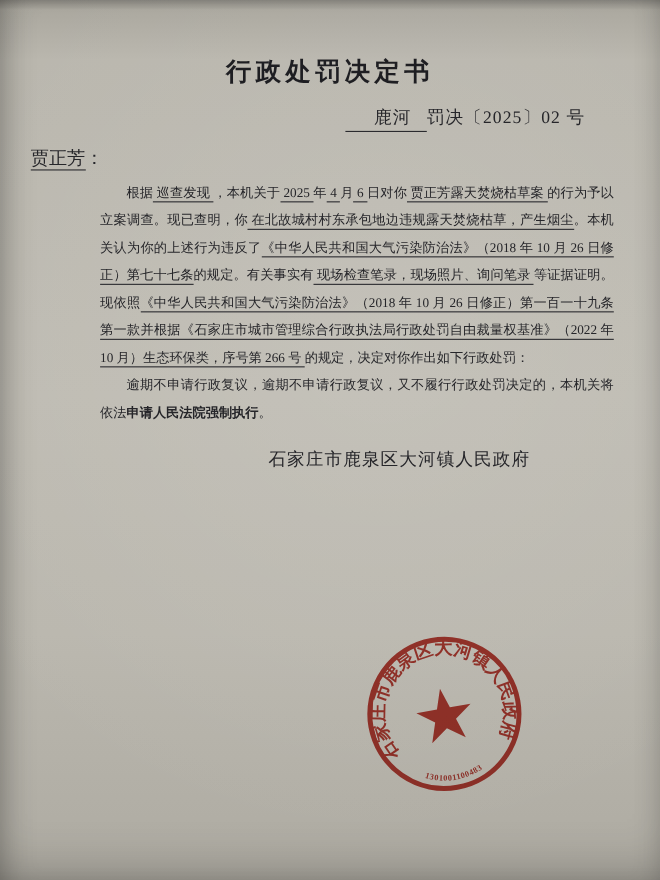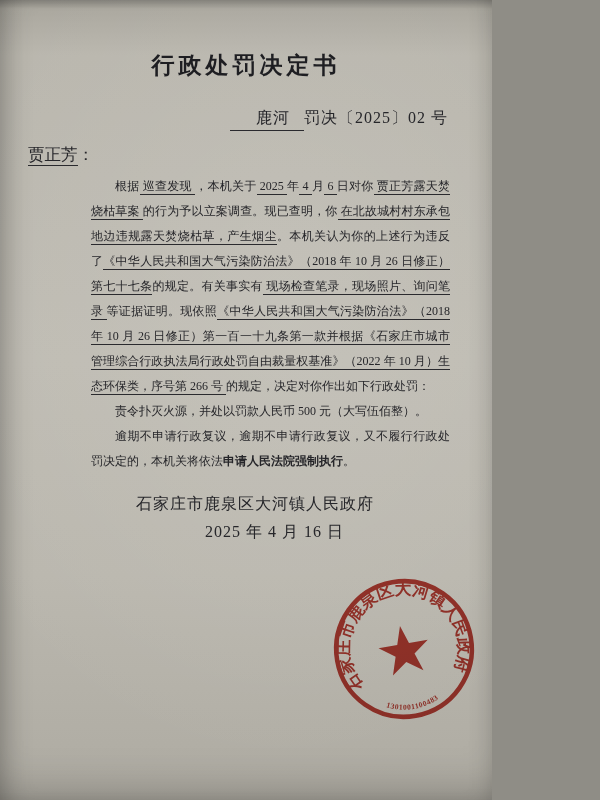--- a/index.html
+++ b/index.html
@@ -2,36 +2,36 @@
 <html><head>
 <meta charset="utf-8">
 <style>
   html,body{margin:0;padding:0;}
   body{
     width:600px;height:800px;overflow:hidden;
     font-family:"Liberation Serif","DejaVu Serif",serif;
     background:#8f8d86;
   }
   .photo{
-    position:relative;width:492px;height:800px;
+    position:relative;width:600px;height:800px;
     background:
       radial-gradient(130% 95% at 58% 38%, rgba(255,255,255,0.10), rgba(0,0,0,0) 62%),
       linear-gradient(180deg,#86847d 0px,#aaa79e 9px,#b9b6ad 55px,#bebbb2 45%,#bab7ae 72%,#aeaba2 100%);
     box-shadow:
       inset 22px 0 30px -20px rgba(0,0,0,.30),
       inset -16px 0 26px -18px rgba(0,0,0,.20),
       inset 0 -30px 46px -26px rgba(0,0,0,.26);
   }
   .page{position:relative;width:100%;height:100%;color:#26262a;}
   .title{
     margin:0;padding-top:50px;text-align:center;
     font-size:23px;font-weight:700;letter-spacing:4px;color:#1e1e22;
   }
   .doc-no{
-    margin-top:27px;text-align:right;padding-right:44px;
+    margin-top:16px;text-align:right;padding-right:68px;
     font-size:16px;letter-spacing:1px;
   }
   .doc-no .blank{
     display:inline-block;border-bottom:1.5px solid #2a2a2e;
     padding:0 14px 1px 26px;
   }
   .recipient{margin-top:13px;padding-left:28px;font-size:16.5px;}
   .recipient .u{border-bottom:1.5px solid #2a2a2e;padding-bottom:1px;}
   .doc-body{padding:8px 42px 0 55px;font-size:12px;line-height:25px;text-align:justify;margin-left:36px;}
   .para{margin:0;text-indent:2em;}
@@ -55,28 +55,26 @@
   <div class="page">
 
     <h1 class="title">行政处罚决定书</h1>
 
     <div class="doc-no"><span class="blank">鹿河</span><span>罚决〔2025〕02 号</span></div>
 
     <div class="recipient"><span class="u">贾正芳</span><span>：</span></div>
 
     <div class="doc-body">
         <p class="para"><span>根据</span><span class="u"> 巡查发现 </span><span>，本机关于</span><span class="u"> 2025 </span><span>年</span><span class="u"> 4 </span><span>月</span><span class="u"> 6 </span><span>日对你</span><span class="u"> 贾正芳露天焚烧枯草案 </span><span>的行为予以立案调查。现已查明，你</span><span class="u"> 在北故城村村东承包地边违规露天焚烧枯草，产生烟尘</span><span>。本机关认为你的上述行为违反了</span><span class="u">《中华人民共和国大气污染防治法》（2018 年 10 月 26 日修正）第七十七条</span><span>的规定。有关事实有</span><span class="u"> 现场检查笔录，现场照片、询问笔录 </span><span>等证据证明。现依照</span><span class="u">《中华人民共和国大气污染防治法》（2018 年 10 月 26 日修正）第一百一十九条第一款并根据《石家庄市城市管理综合行政执法局行政处罚自由裁量权基准》（2022 年 10 月）生态环保类，序号第 266 号 </span><span>的规定，决定对你作出如下行政处罚：</span></p>
-        <p class="para"><span>责令扑灭火源，并处以罚款人民币 500 元（大写伍佰整）。</span></p>
         <p class="para"><span>逾期不申请行政复议，逾期不申请行政复议，又不履行行政处罚决定的，本机关将依法</span><span class="b">申请人民法院强制执行</span><span>。</span></p>
       </div>
 
 
     <div class="sig-block">
       <div class="sig-org">石家庄市鹿泉区大河镇人民政府</div>
-      <div class="sig-date">2025 年 4 月 16 日</div>
     </div>
 
     <svg class="seal" viewBox="0 0 170 170">
       <circle class="seal-stroke" cx="85" cy="85" r="67" fill="none" stroke="#bf342b" stroke-width="4.5"></circle>
       <defs>
         <path id="sealArcTop" d="M 40.8,116 A 54,54 0 1 1 129.2,116" fill="none"></path>
         <path id="sealArcBottom" d="M 56.8,138 A 60,60 0 0 0 113.2,138" fill="none"></path>
       </defs>
       <text class="seal-fill" font-size="16.5" font-weight="700" fill="#bf342b">
         <textPath href="#sealArcTop" startOffset="2" textLength="232" lengthAdjust="spacing">石家庄市鹿泉区大河镇人民政府</textPath>

